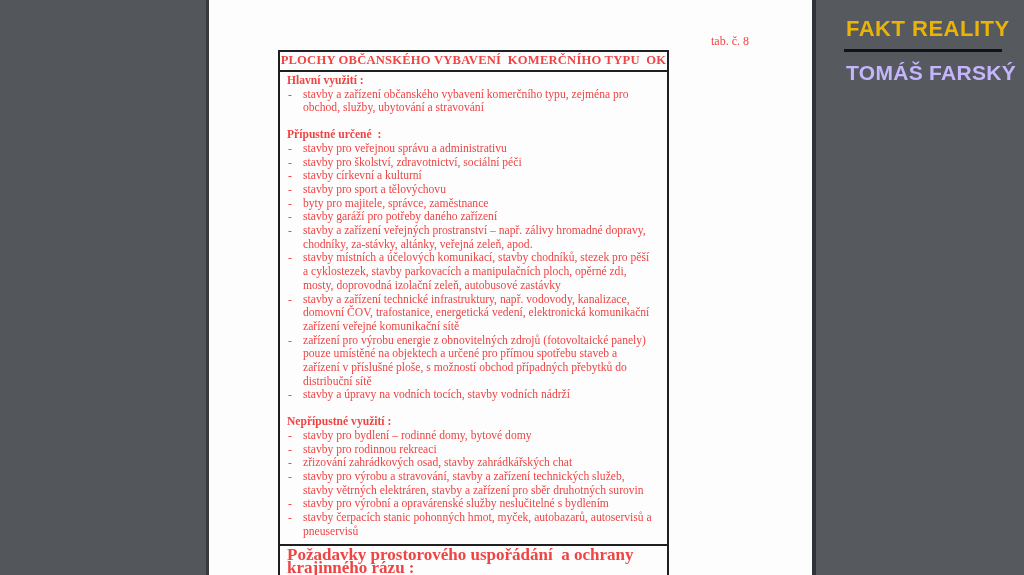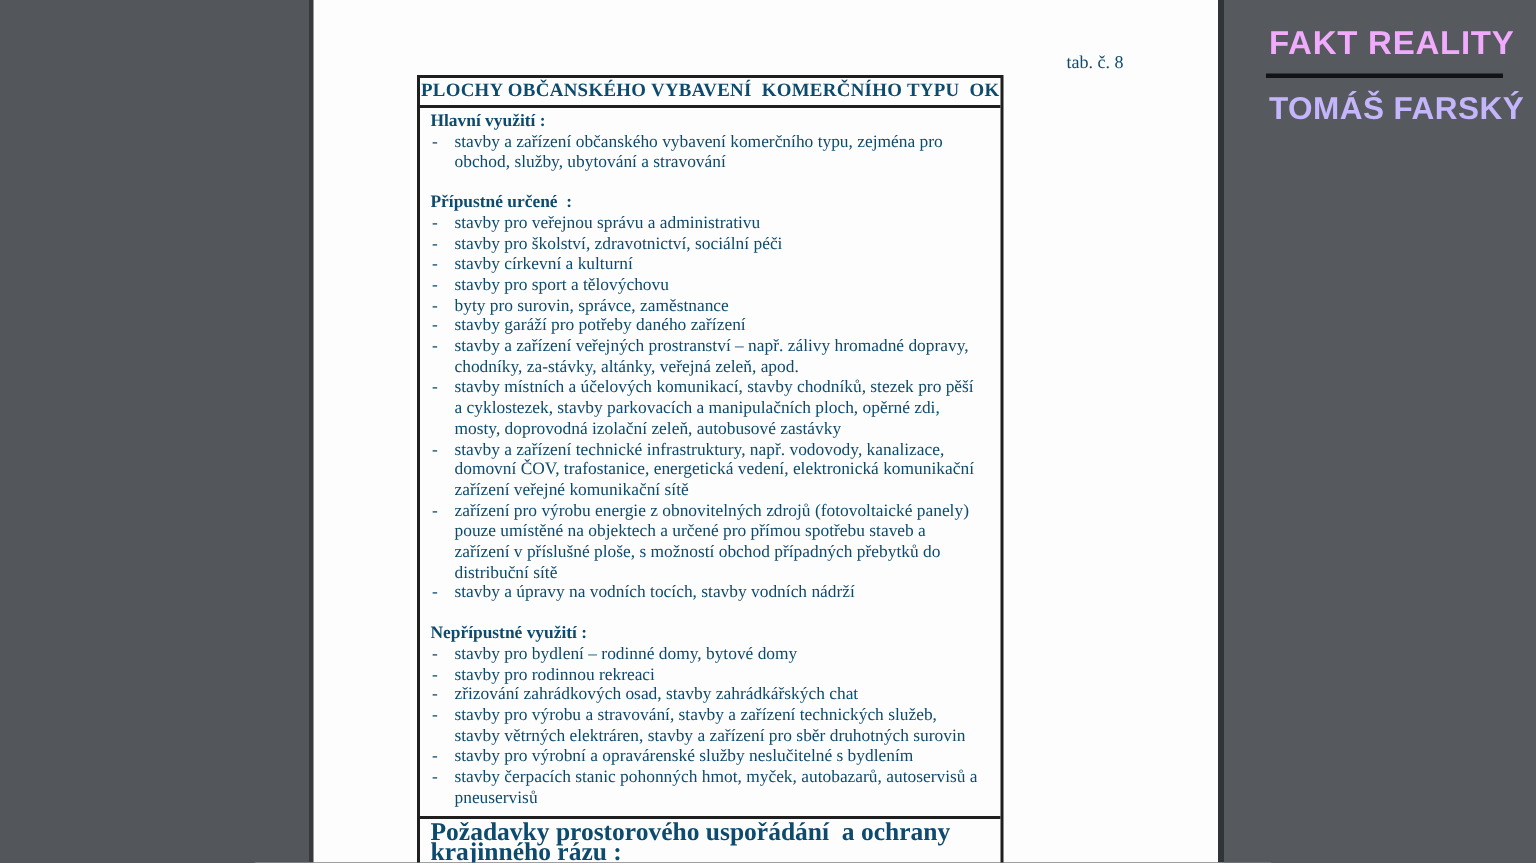--- a/index.html
+++ b/index.html
@@ -13,21 +13,21 @@
 
   
   .page {
     position: absolute;
     left: 206px; top: 0; bottom: 0;
     width: 610px;
     box-sizing: border-box;
     background: #fdfdfd;
     border-left: 3px solid #37393d;
     border-right: 4px solid #303338;
-    color: #0c4a6e;
+    color: #ef4444;
   }
   .doc {
     padding-left: 69px;
     width: 471px;
   }
   .tab-label {
     margin: 34px 0 1px 0;
     width: 471px;
     text-align: right;
     font-size: 12px;
@@ -73,21 +73,21 @@
     position: absolute;
     left: 816px; right: 0; top: 0; bottom: 0;
     background: #565a5e;
     font-family: "Liberation Sans", sans-serif;
   }
   .brand {
     margin: 16px 0 0 30px;
     font-size: 22px;
     font-weight: 700;
     letter-spacing: 0.5px;
-    color: #f0abfc;
+    color: #eab308;
     white-space: nowrap;
   }
   .brand-divider {
     width: 158px;
     margin: 7px 0 0 28px;
     border-top: 3px solid #111316;
   }
   .agent {
     margin: 9px 0 0 30px;
     font-size: 21px;
@@ -128,21 +128,21 @@
               <div class="item">
                 <span class="dash">-</span>
                 <span class="txt">stavby církevní a kulturní</span>
               </div>
               <div class="item">
                 <span class="dash">-</span>
                 <span class="txt">stavby pro sport a tělovýchovu</span>
               </div>
               <div class="item">
                 <span class="dash">-</span>
-                <span class="txt">byty pro surovin, správce, zaměstnance</span>
+                <span class="txt">byty pro majitele, správce, zaměstnance</span>
               </div>
               <div class="item">
                 <span class="dash">-</span>
                 <span class="txt">stavby garáží pro potřeby daného zařízení</span>
               </div>
               <div class="item">
                 <span class="dash">-</span>
                 <span class="txt">stavby a zařízení veřejných prostranství – např. zálivy hromadné dopravy, chodníky, za-stávky, altánky, veřejná zeleň, apod.</span>
               </div>
               <div class="item">

